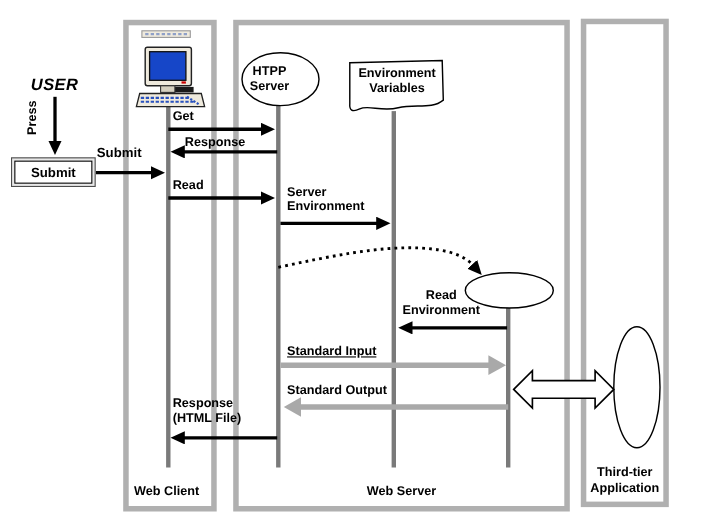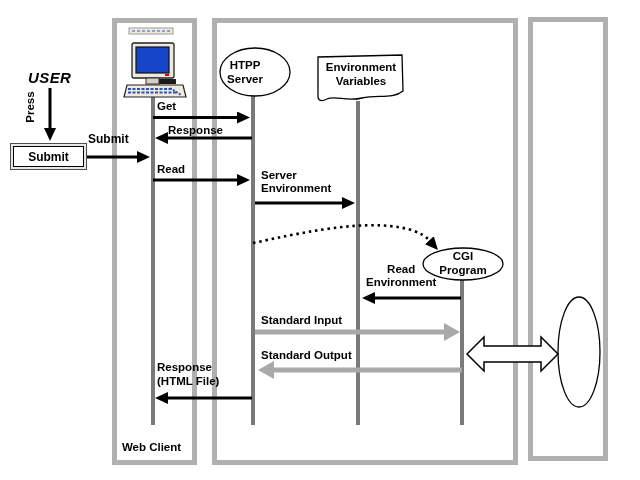--- a/index.html
+++ b/index.html
@@ -90,29 +90,30 @@
 
   <div id="submit-button">
     <div class="inner">Submit</div>
   </div>
   <div class="lbl" style="left:88px;top:133px;font-size:12px;">Submit</div>
 
   <div class="lbl ctr lh14" style="left:220px;top:58px;width:50px;">HTPP
 Server</div>
   <div class="lbl ctr lh14" style="left:319px;top:60px;width:84px;">Environment
 Variables</div>
-  <div class="lbl ctr lh14" style="left:423px;top:249px;width:80px;">CGI
-Program</div>
 
   <div class="lbl" style="left:157px;top:100px;text-align:right;">Get</div>
   <div class="lbl" style="left:168px;top:124px;">Response</div>
   <div class="lbl" style="left:157px;top:163px;">Read</div>
   <div class="lbl" style="left:261px;top:169px;">Server
 Environment</div>
   <div class="lbl" style="left:366px;top:263px;text-align:center;">Read
 Environment</div>
-  <div class="lbl" style="left:261px;top:314px;">Standard Input</div>
+  <div class="lbl" style="left:261px;top:314px;text-decoration:underline;">Standard Input</div>
   <div class="lbl" style="left:261px;top:349px;text-align:right;">Standard Output</div>
   <div class="lbl lh14" style="left:157px;top:360px;">Response
 (HTML File)</div>
 
   <div class="lbl ctr" style="left:117px;top:441px;width:69px;">Web Client</div>
+  <div class="lbl ctr" style="left:217px;top:441px;width:296px;">Web Server</div>
+  <div class="lbl ctr lh14" style="left:530px;top:423px;width:76px;">Third-tier
+Application</div>
 </div>
 
 </body></html>

